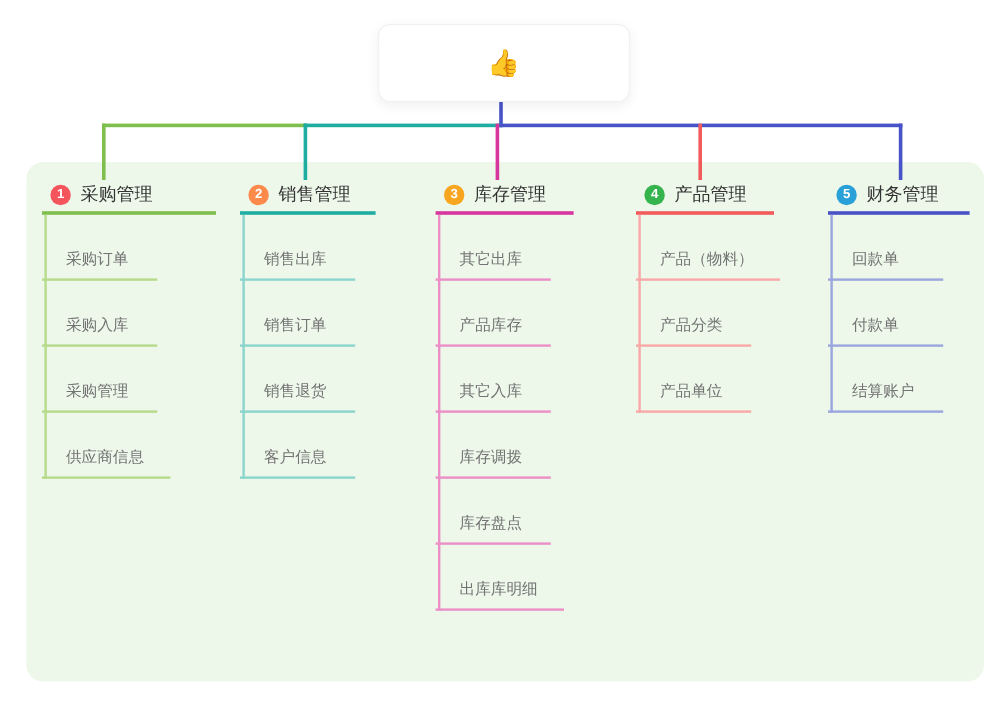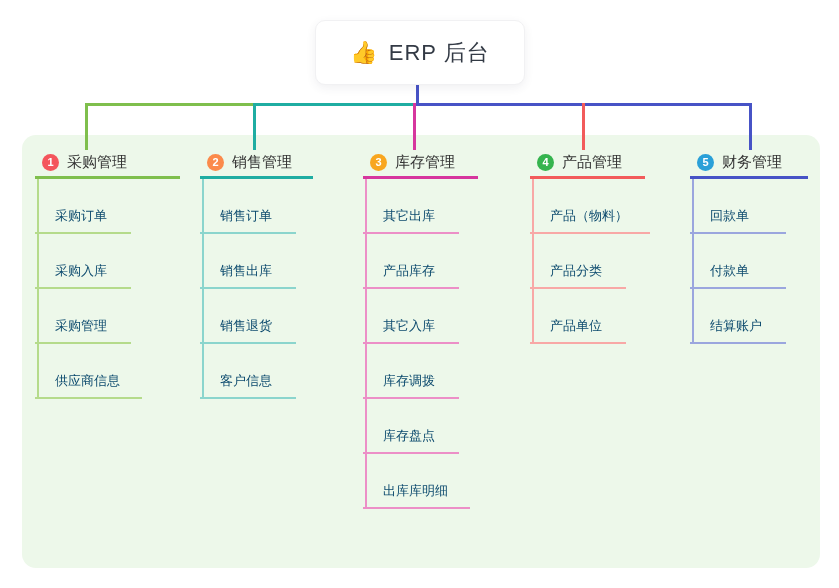--- a/index.html
+++ b/index.html
@@ -29,42 +29,41 @@
     padding-left:7px;border-bottom:3px solid var(--line);
     font-size:15px;color:#333;font-weight:500;white-space:nowrap;cursor:default;}
   .badge{flex:0 0 auto;width:17px;height:17px;border-radius:50%;
     background:var(--badge);color:#fff;font-size:11px;font-weight:700;
     display:inline-flex;align-items:center;justify-content:center;}
   .items{position:relative;}
   .items::before{content:"";position:absolute;left:2px;top:0;bottom:0;width:2px;
     background:var(--light);}
   .item{height:55px;display:flex;align-items:flex-end;box-sizing:border-box;
     padding:0 22px 7px 20px;border-bottom:2px solid var(--light);
-    font-size:13px;color:#0c4a6e;white-space:nowrap;width:fit-content;min-width:96px;cursor:default;}
+    font-size:13px;color:#737373;white-space:nowrap;width:fit-content;min-width:96px;cursor:default;}
 </style>
 </head>
 <body>
 
 <div id="stage">
 
   <div class="panel" style="background: rgb(237, 248, 234);"></div>
 
   <div class="line v" style="left: 416px; top: 83px; height: 23px; background-color: rgb(71, 83, 198);"></div>
   <div class="line h" style="left: 85px; top: 103px; width: 171px; background-color: rgb(127, 191, 77);"></div>
   <div class="line h" style="left: 253px; top: 103px; width: 166px; background-color: rgb(31, 173, 162);"></div>
   <div class="line h" style="left: 416px; top: 103px; width: 336px; background-color: rgb(71, 83, 198);"></div>
   <div class="line v" style="left: 85px; top: 103px; height: 47px; background-color: rgb(127, 191, 77);"></div>
   <div class="line v" style="left: 253px; top: 103px; height: 47px; background-color: rgb(31, 173, 162);"></div>
   <div class="line v" style="left: 413px; top: 103px; height: 47px; background-color: rgb(214, 54, 158);"></div>
   <div class="line v" style="left: 582px; top: 103px; height: 47px; background-color: rgb(242, 91, 91);"></div>
   <div class="line v" style="left: 749px; top: 103px; height: 47px; background-color: rgb(71, 83, 198);"></div>
 
   <div class="root-node">
     <span class="root-icon">👍</span>
-    <span>ERP 后台</span>
   </div>
 
   <div class="branch" style="left: 35px; top: 148px; width: 145px; --line: #7FBF4D; --light: #B5DB8B; --badge: #F4555C;">
     <div class="branch-header">
       <span class="badge">1</span>
       <span>采购管理</span>
     </div>
     <div class="items">
       <div class="item">采购订单</div>
       <div class="item">采购入库</div>
@@ -72,22 +71,22 @@
       <div class="item">供应商信息</div>
     </div>
   </div>
 
   <div class="branch" style="left: 200px; top: 148px; width: 113px; --line: #1FADA2; --light: #8BD5CD; --badge: #FB8A4B;">
     <div class="branch-header">
       <span class="badge">2</span>
       <span>销售管理</span>
     </div>
     <div class="items">
+      <div class="item">销售出库</div>
       <div class="item">销售订单</div>
-      <div class="item">销售出库</div>
       <div class="item">销售退货</div>
       <div class="item">客户信息</div>
     </div>
   </div>
 
   <div class="branch" style="left: 363px; top: 148px; width: 115px; --line: #D6369E; --light: #EC8FC7; --badge: #F8A61F;">
     <div class="branch-header">
       <span class="badge">3</span>
       <span>库存管理</span>
     </div>

